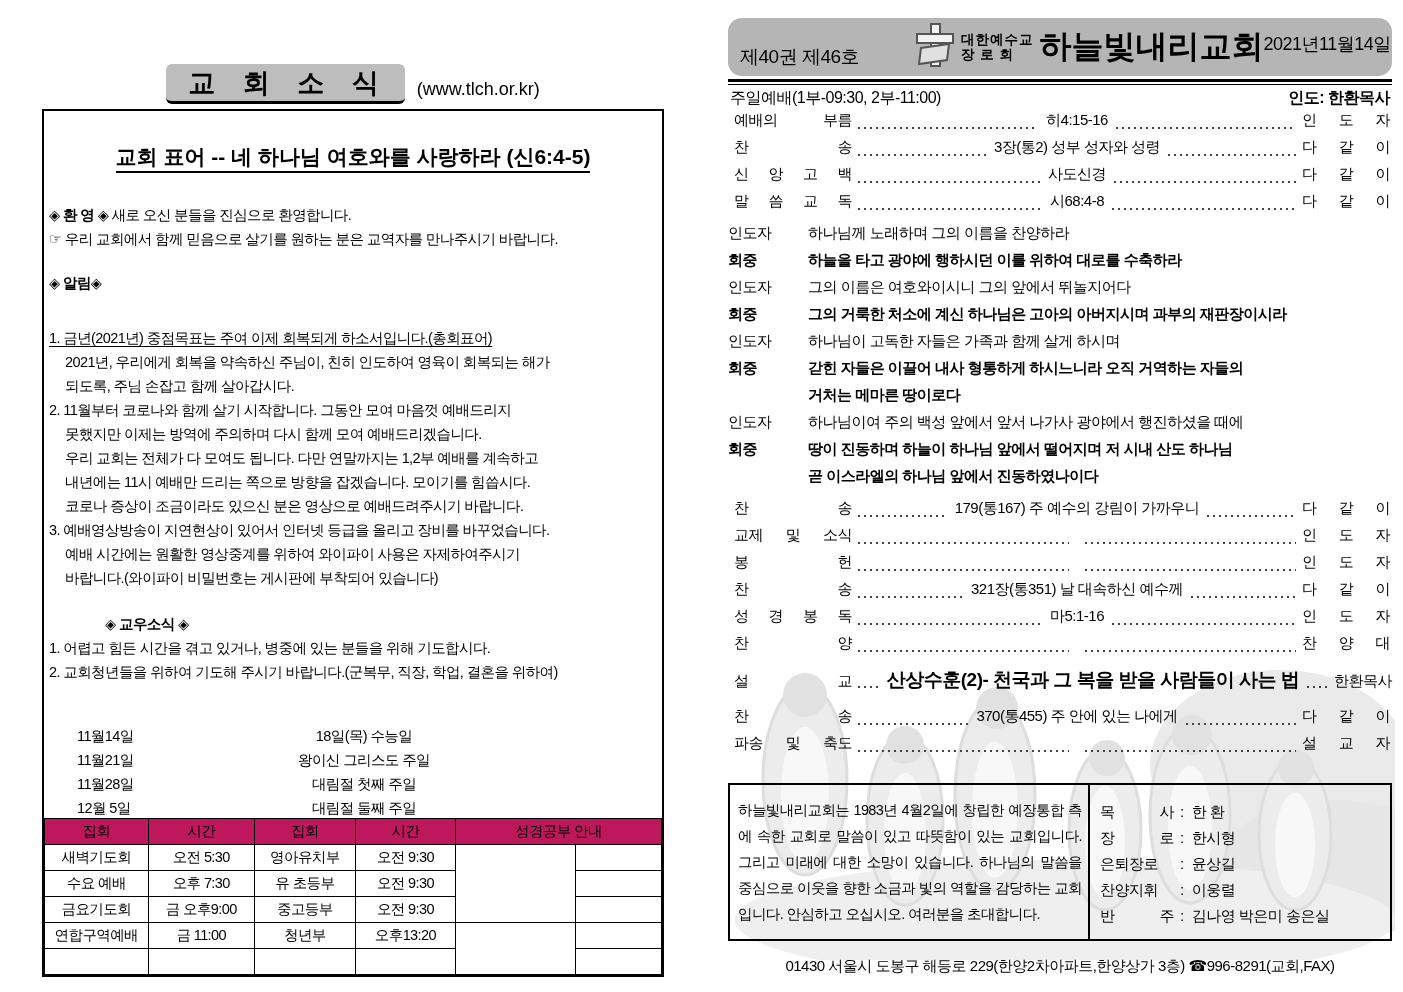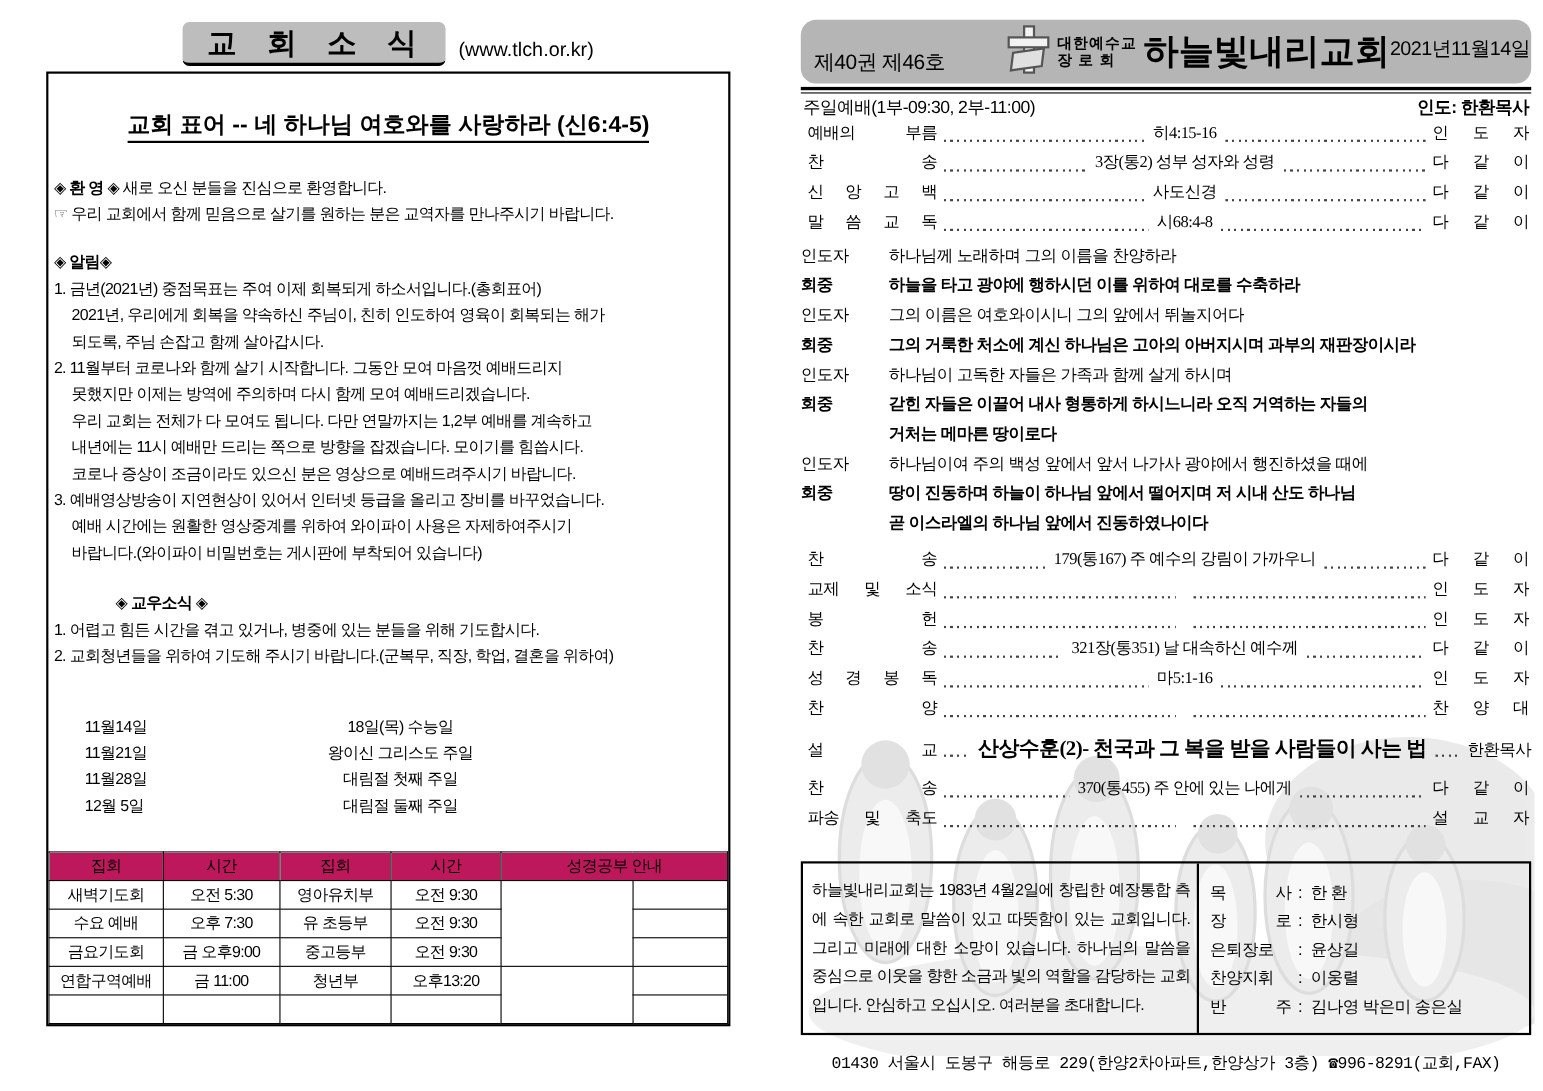--- a/index.html
+++ b/index.html
@@ -1,73 +1,73 @@
 <!DOCTYPE html>
 <html><head>
 <meta charset="utf-8">
 <style>
   html,body{margin:0;padding:0;}
   body{width:1403px;height:992px;background:#fff;color:#000;position:relative;overflow:hidden;
        font-family:"Liberation Sans","DejaVu Sans",sans-serif;}
   .pg{position:absolute;z-index:1;}
   
   #left-page{left:42px;top:20px;width:622px;}
-  .masthead{display:flex;justify-content:center;align-items:flex-end;gap:12px;height:40px;}
+  .masthead{display:flex;justify-content:center;align-items:flex-end;gap:12px;height:40px;margin-top:44px;}
   .masthead-title{background:#bdbdbd;border-radius:6px;border-bottom:3px solid #000;
       font-size:27px;font-weight:bold;letter-spacing:10px;padding:1px 16px 0 22px;line-height:36px;}
   .masthead-url{font-size:18px;line-height:30px;}
   .bigbox{border:2px solid #000;margin-top:5px;height:864px;display:flex;flex-direction:column;overflow:hidden;}
   .bigbox-inner{padding:8px 5px 0 5px;flex:1 1 auto;overflow:hidden;}
   .motto{text-align:center;font-weight:bold;font-size:21px;margin:24px 0 6px;white-space:nowrap;}
   .motto span{border-bottom:2px solid #000;padding-bottom:3px;}
   .ltext{font-size:14.5px;letter-spacing:-0.6px;line-height:24px;white-space:nowrap;}
   .welcome{margin-top:32px;}
   .bold{font-weight:bold;}
   .sec-gap{margin-top:20px;}
   .ind{padding-left:16px;}
-  .uline{text-underline-offset:3px;}
+  .uline{text-decoration:underline;text-underline-offset:3px;margin-top:31px;}
   .fellow-head{padding-left:56px;margin-top:22px;}
   .events{margin-top:40px;padding-left:28px;}
   .evrow{display:flex;align-items:center;}
   .evdate{width:122px;}
   .evname{width:330px;text-align:center;}
   table.sched{width:100%;border-collapse:collapse;table-layout:fixed;margin-top:auto;}
   table.sched th,table.sched td{border:1px solid #000;height:25px;text-align:center;
       font-size:14.5px;letter-spacing:-0.6px;font-weight:normal;padding:0 1px;overflow:hidden;white-space:nowrap;}
   table.sched thead th{background:#be185d;}
   
   #right-page{left:728px;top:18px;width:664px;}
   .banner{background:#b5b5b5;border-radius:14px;height:58px;display:flex;align-items:center;padding:0 12px;}
   .banner-issue{font-size:19px;letter-spacing:-0.5px;white-space:nowrap;align-self:flex-end;padding-bottom:6px;}
   .banner-logo{margin-left:54px;flex:none;}
   .banner-denom{font-size:13.5px;font-weight:bold;line-height:15px;margin:0 6px 0 4px;letter-spacing:1px;white-space:nowrap;}
   .banner-church{font-size:32px;font-weight:bold;letter-spacing:0px;white-space:nowrap;}
   .banner-date{margin-left:auto;font-size:18px;letter-spacing:-0.5px;white-space:nowrap;align-self:flex-end;padding-bottom:20px;}
   .dbl-rule{border-top:3px solid #000;border-bottom:1px solid #000;height:2px;margin-top:3px;}
   .svc-head{display:flex;justify-content:space-between;font-size:16px;letter-spacing:-0.5px;
       padding:3px 2px 2px;white-space:nowrap;}
-  .orow{display:flex;align-items:baseline;height:27px;font-size:15px;letter-spacing:-0.5px;white-space:nowrap;font-family:Liberation Serif, serif;}
+  .orow{display:flex;align-items:baseline;height:27px;font-size:15px;letter-spacing:-0.5px;white-space:nowrap;}
   .olabel{width:118px;flex:none;text-align-last:justify;padding-left:6px;}
   .odots{flex:1 1 auto;height:2px;align-self:center;margin:6px 6px 0;
       background-image:repeating-linear-gradient(to right,#444 0 2px,transparent 2px 6px);}
   .ocenter{flex:none;padding:0 2px;}
   .oby{width:88px;flex:none;text-align-last:justify;padding-right:2px;}
   .rrow{display:flex;line-height:27px;font-size:15px;letter-spacing:-0.5px;white-space:nowrap;}
   .rspeaker{width:80px;flex:none;}
   .rcont{padding-left:80px;line-height:27px;font-size:15px;letter-spacing:-0.5px;white-space:nowrap;}
   .sermon-row{height:34px;}
   .sermon-title{font-weight:bold;font-size:19px;letter-spacing:-0.5px;}
   .gap10{height:10px;} .gap6{height:6px;}
   .infobox{border:2px solid #000;margin-top:22px;display:flex;min-height:146px;background:transparent;}
   .info-left{flex:1.22;padding:12px 6px 10px 8px;font-size:14.5px;letter-spacing:-0.6px;line-height:26px;text-align:justify;border-radius:20px;}
   .info-right{flex:1;border-left:2px solid #000;padding:14px 8px 10px 10px;font-size:15px;letter-spacing:-0.5px;line-height:26px;}
   .staffrow{display:flex;white-space:nowrap;}
   .staffrole{width:74px;flex:none;text-align-last:justify;}
   .staffsep{padding:0 8px 0 6px;}
-  .footer-line{text-align:center;font-size:15px;letter-spacing:-0.5px;margin-top:16px;white-space:nowrap;font-family:Liberation Mono, monospace;}
+  .footer-line{text-align:center;font-size:15px;letter-spacing:-0.5px;margin-top:16px;white-space:nowrap;}
   
   #penguin-bg{position:absolute;left:735px;top:590px;z-index:0;opacity:0.55;}
 </style>
 </head>
 <body>
 
 <svg id="penguin-bg" width="660" height="370" viewBox="0 0 660 370">
   <ellipse cx="545" cy="175" rx="130" ry="95" fill="#dadada"></ellipse>
   <ellipse cx="600" cy="280" rx="120" ry="70" fill="#d2d2d2"></ellipse>
   <ellipse cx="330" cy="330" rx="330" ry="60" fill="#e2e2e2"></ellipse>

